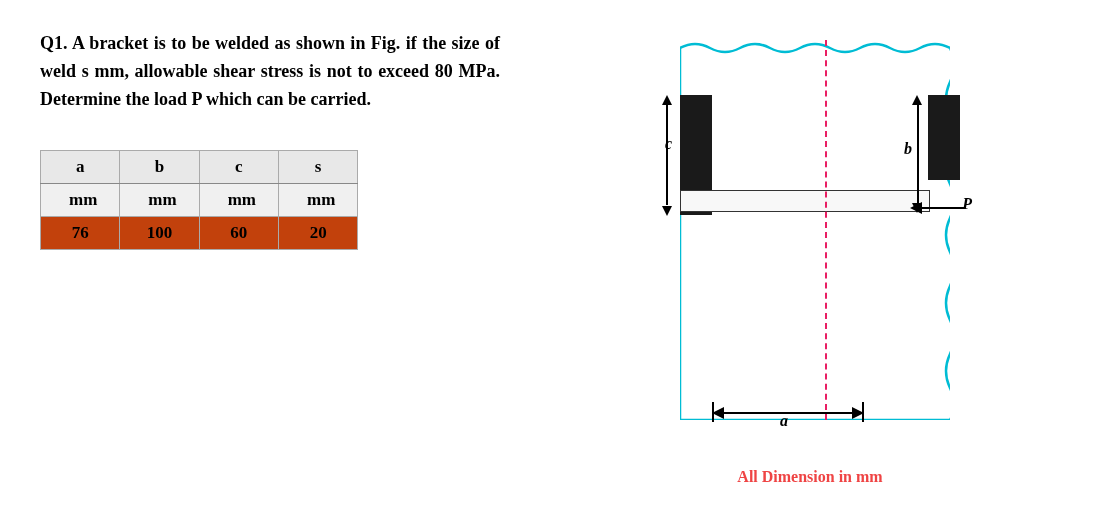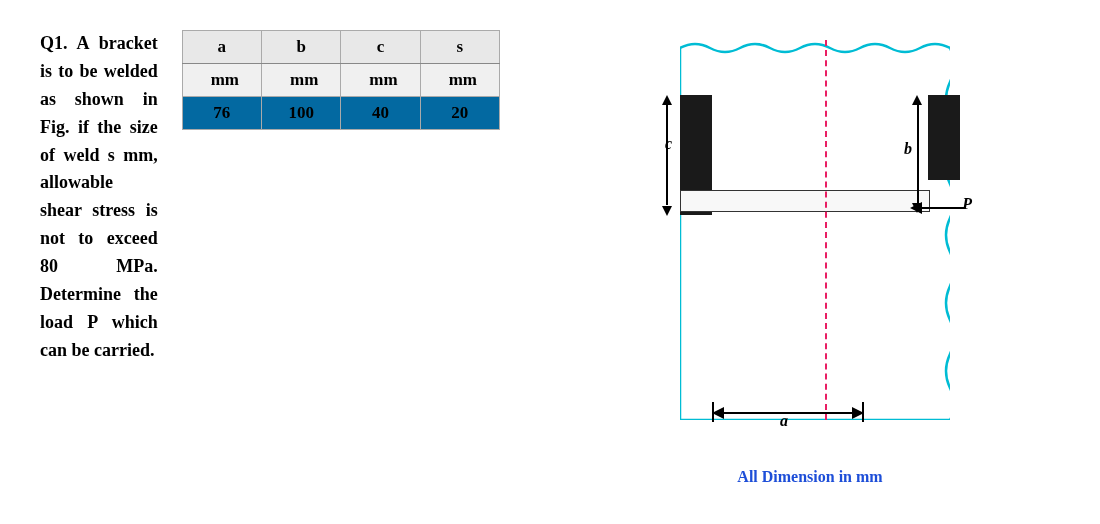--- a/index.html
+++ b/index.html
@@ -18,21 +18,22 @@
       height: 524px;
       display: flex;
       flex-direction: row;
       align-items: flex-start;
       padding: 30px 20px 20px 40px;
       gap: 40px;
     }
     .left-panel {
       width: 460px;
       display: flex;
-      gap: 24px;
+      flex-direction: column;
+      gap: 36px;
     }
     .question-text {
       font-size: 18px;
       font-weight: bold;
       line-height: 1.55;
       color: #000;
       text-align: justify;
     }
     .table-container {
       display: flex;
@@ -53,21 +54,21 @@
     }
     table tr:first-child td {
       background: #e8e8e8;
       border-bottom: 1px solid #888;
     }
     table tr:nth-child(2) td {
       background: #f0f0f0;
       padding-left: 28px;
     }
     table tr:nth-child(3) td {
-      background: #0369a1;
+      background: #c2410c;
     }
     .right-panel {
       flex: 1;
       display: flex;
       flex-direction: column;
       align-items: center;
       justify-content: flex-start;
       gap: 8px;
       padding-top: 10px;
     }
@@ -145,21 +146,21 @@
       bottom: 30px;
       left: 130px;
       font-size: 16px;
       font-weight: bold;
       font-style: italic;
       color: #000;
     }
     .bottom-note {
       font-size: 16px;
       font-weight: bold;
-      color: #1d4ed8;
+      color: #ef4444;
       text-align: center;
     }
     
     .b-arrow-top {
       position: absolute;
       top: 55px;
       right: 48px;
       width: 0;
       height: 0;
       border-left: 5px solid transparent;
@@ -249,21 +250,21 @@
         </tr>
         <tr>
           <td>mm</td>
           <td>mm</td>
           <td>mm</td>
           <td>mm</td>
         </tr>
         <tr>
           <td>76</td>
           <td>100</td>
-          <td>40</td>
+          <td>60</td>
           <td>20</td>
         </tr>
       </tbody>
         </table>
     </div>
   </div>
 
   <div class="right-panel">
     <div class="diagram-area">
 

